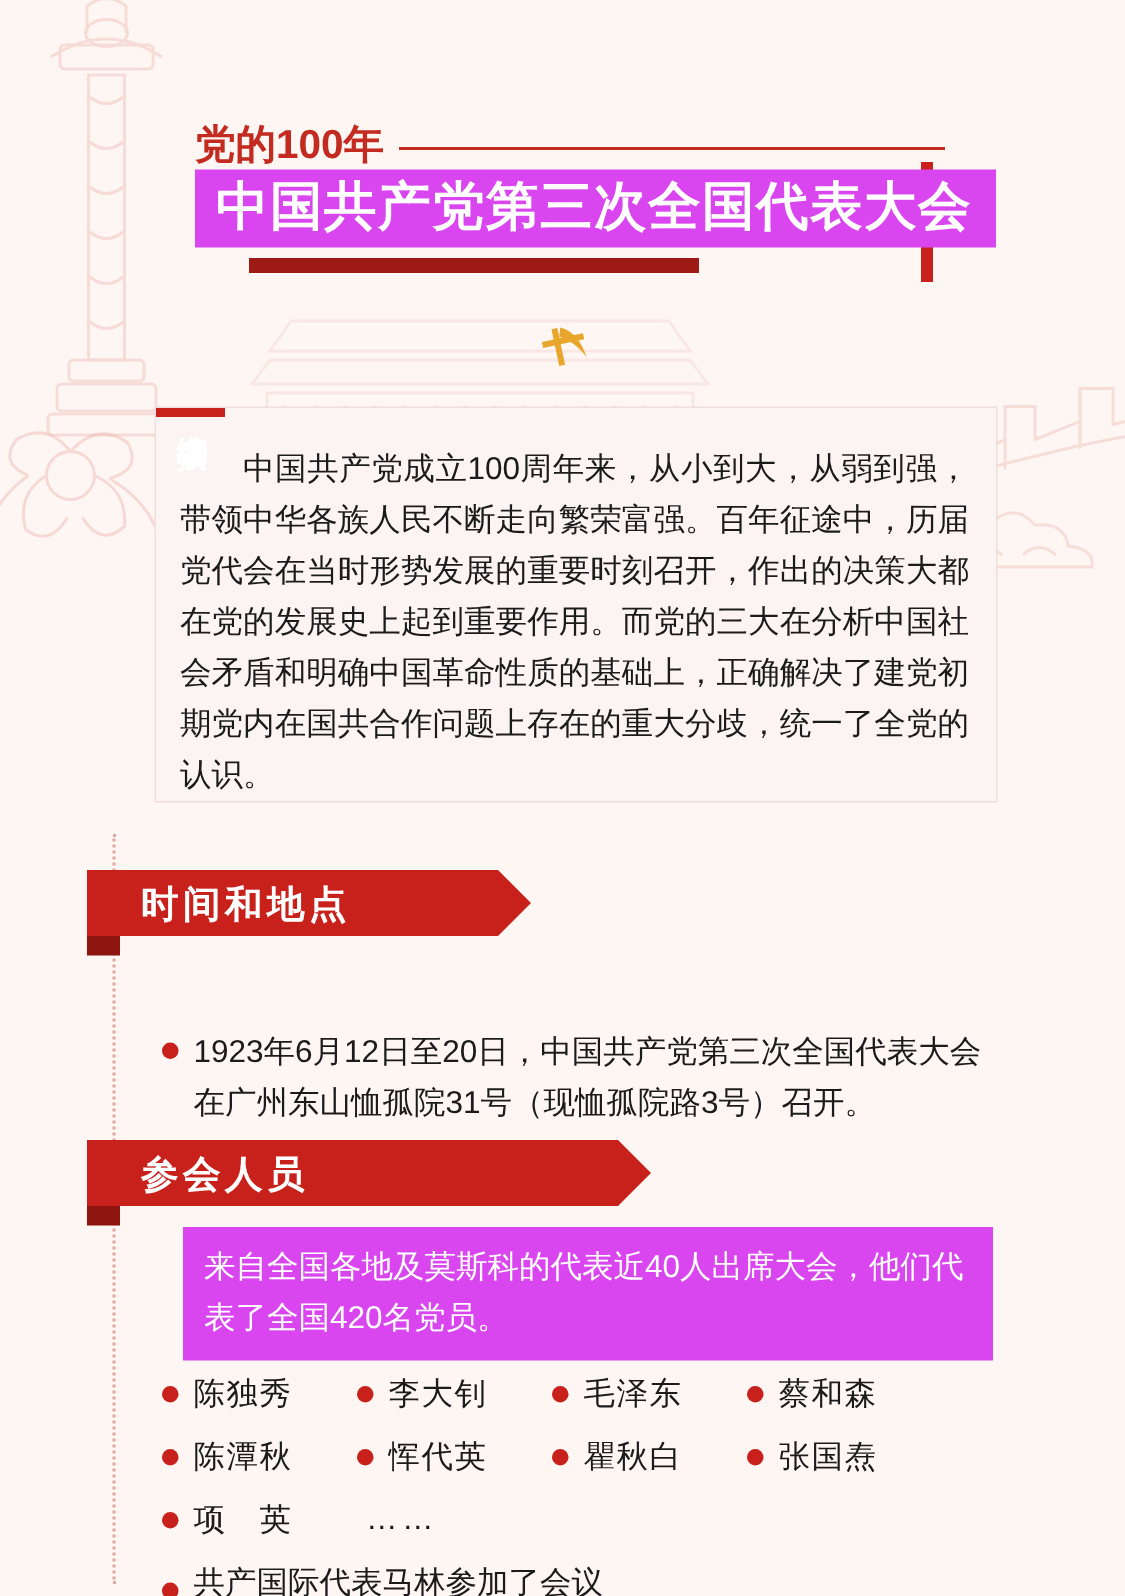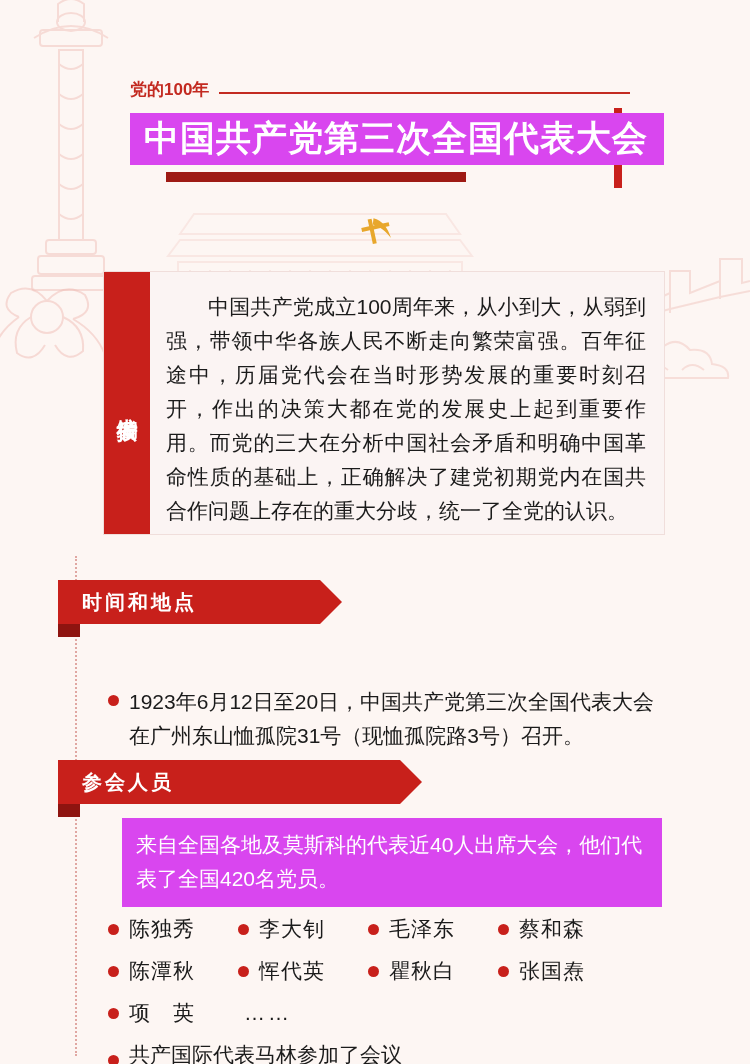--- a/index.html
+++ b/index.html
@@ -73,21 +73,21 @@
   }
   .kicker-row {
     position: absolute;
     left: 130px;
     top: 78px;
     display: flex;
     align-items: center;
     width: 500px;
   }
   .kicker {
-    font-size: 17px;
+    font-size: 27px;
     font-weight: bold;
     color: #c32a20;
     letter-spacing: 0px;
     white-space: nowrap;
   }
   .kicker-rule {
     flex: 1;
     height: 2px;
     background: #c32a20;
     margin-left: 10px;
@@ -136,20 +136,21 @@
   
   .editor-note {
     position: absolute;
     left: 104px;
     top: 272px;
     width: 560px;
     height: 262px;
     background: #fbf4f3;
     box-shadow: 0 0 0 1px #f0dedb;
     display: flex;
+    flex-direction: column;
   }
   .editor-tab {
     width: 46px;
     background: #c8201b;
     color: #fff;
     font-size: 21px;
     font-weight: bold;
     display: flex;
     align-items: center;
     justify-content: center;
@@ -180,23 +181,23 @@
     border-left: 2px dotted #e0a7a2;
   }
 
   
   .section-banner {
     position: absolute;
     height: 44px;
     background: #c8201b;
     display: flex;
     align-items: center;
-    padding-left: 24px;
+    padding-left: 36px;
     color: #fff;
-    font-size: 20px;
+    font-size: 25px;
     font-weight: bold;
     letter-spacing: 3px;
   }
   .section-banner::after {
     content: "";
     position: absolute;
     right: -22px;
     top: 0;
     border-top: 22px solid transparent;
     border-bottom: 22px solid transparent;

